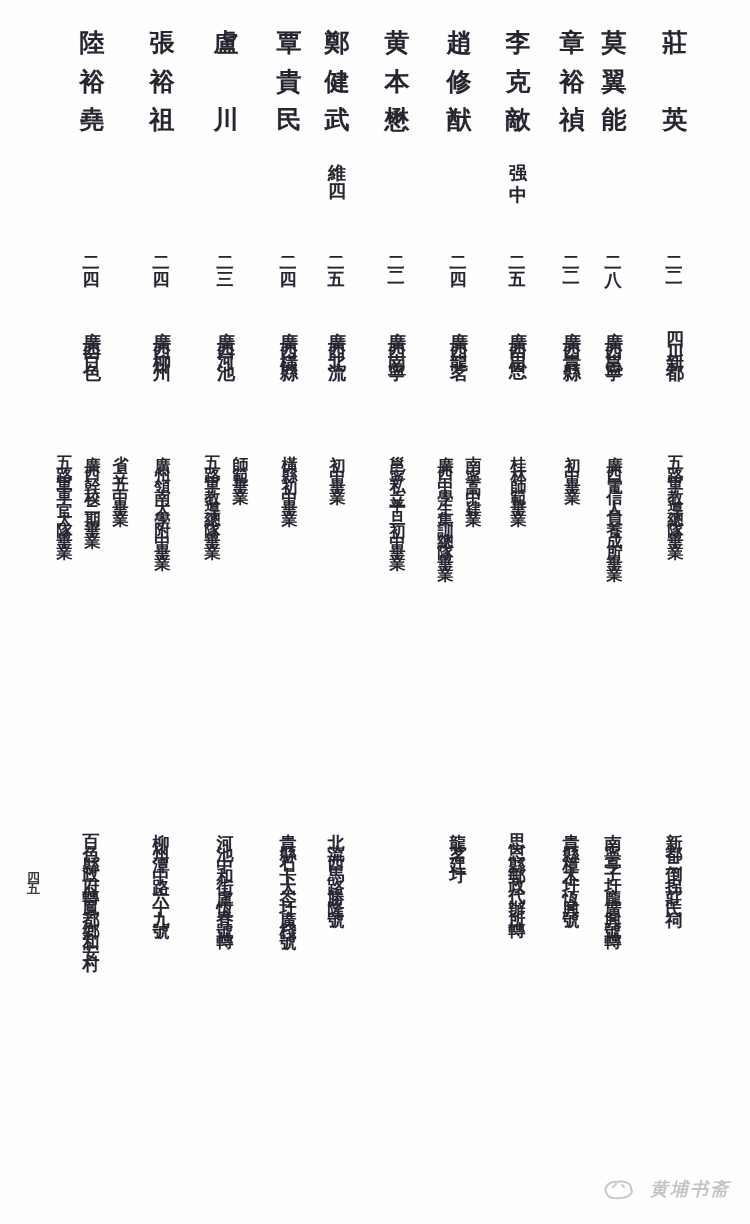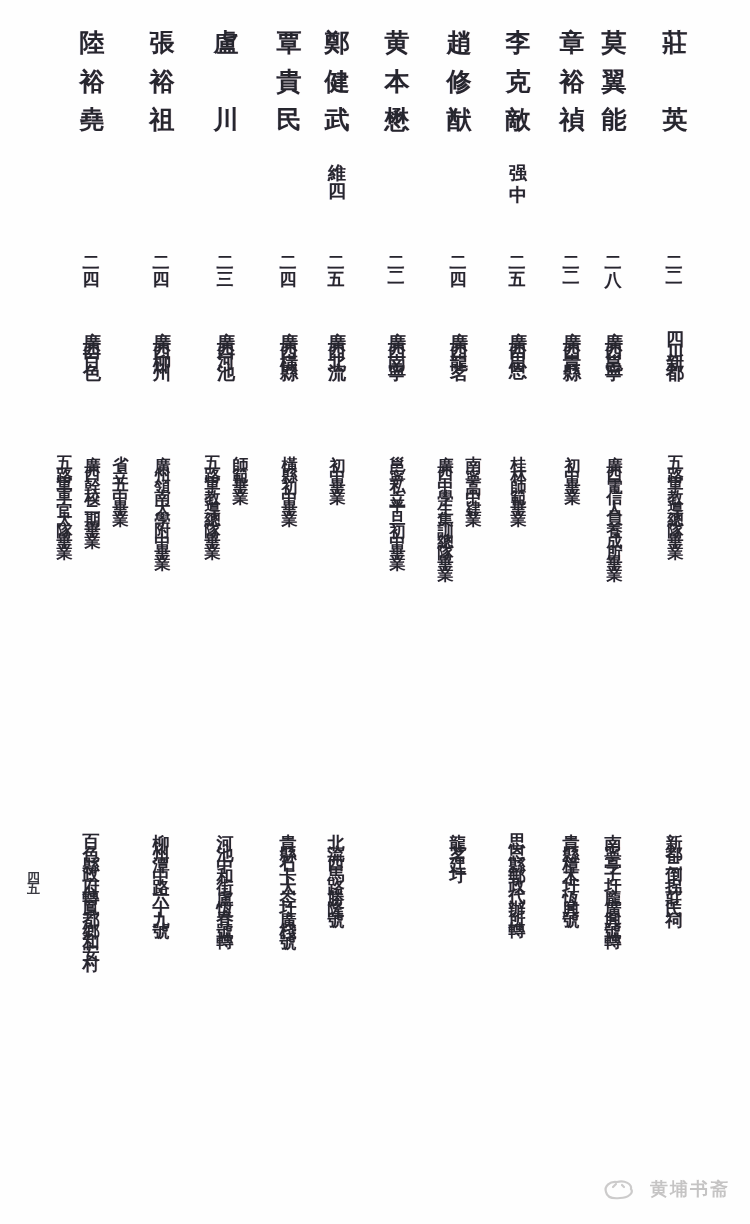--- a/index.html
+++ b/index.html
@@ -35,21 +35,21 @@
   .addr   { top:820px; font-size:17px; letter-spacing:11px; font-weight:bold; }
   .page-num {
     position:absolute; left:24px; top:862px;
     writing-mode:vertical-rl; text-orientation:upright;
     font-size:13px; letter-spacing:10px; color:#3a3a42; font-weight:bold;
   }
   .watermark {
     position:absolute; left:598px; top:1172px; width:132px; height:34px;
     display:flex; align-items:center; gap:8px; opacity:0.75;
   }
-  .wm-text { color:#b3b1b1; font-size:18px; font-weight:bold; letter-spacing:2px; }
+  .wm-text { color:#b3b1b1; font-size:18px; font-weight:bold; letter-spacing:2px;font-style:italic; }
 </style>
 </head>
 <body>
 
 <div id="page">
   <div id="entries">
   <div class="entry" style="left: 645px;">
     <div class="seg name">
           <span>莊</span>
           <span>英</span>

